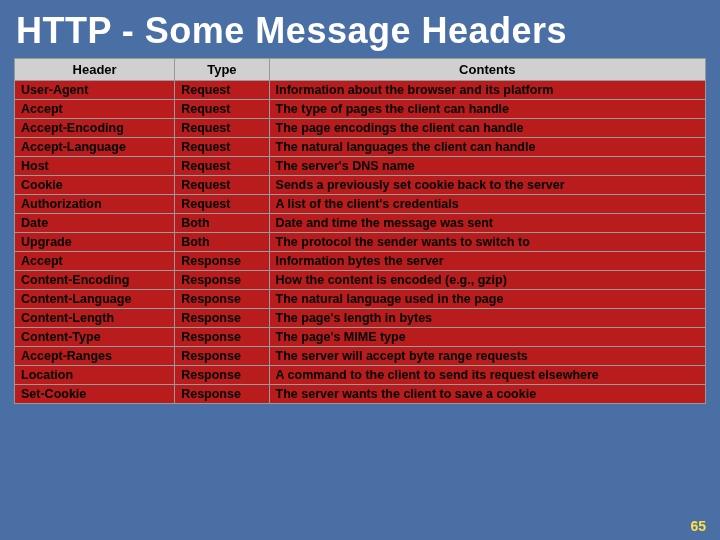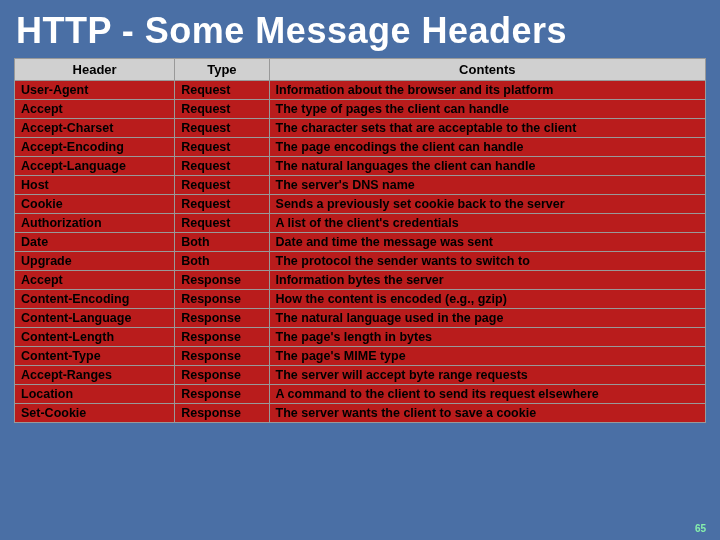--- a/index.html
+++ b/index.html
@@ -46,22 +46,22 @@
       white-space: nowrap;
     }
     td:nth-child(2) {
       text-align: left;
       white-space: nowrap;
     }
     .page-num {
       position: absolute;
       bottom: 6px;
       right: 14px;
-      color: #86efac;
-      font-size: 10px;
+      color: #fde047;
+      font-size: 14px;
       font-weight: bold;
     }
   </style>
 </head>
 <body>
 
 <h1>HTTP - Some Message Headers</h1>
 
 <div class="table-container">
   <table>
@@ -75,25 +75,20 @@
     <tbody id="table-body">
     <tr>
           <td>User-Agent</td>
           <td>Request</td>
           <td>Information about the browser and its platform</td>
         </tr>
         <tr>
           <td>Accept</td>
           <td>Request</td>
           <td>The type of pages the client can handle</td>
-        </tr>
-        <tr>
-          <td>Accept-Charset</td>
-          <td>Request</td>
-          <td>The character sets that are acceptable to the client</td>
         </tr>
         <tr>
           <td>Accept-Encoding</td>
           <td>Request</td>
           <td>The page encodings the client can handle</td>
         </tr>
         <tr>
           <td>Accept-Language</td>
           <td>Request</td>
           <td>The natural languages the client can handle</td>

